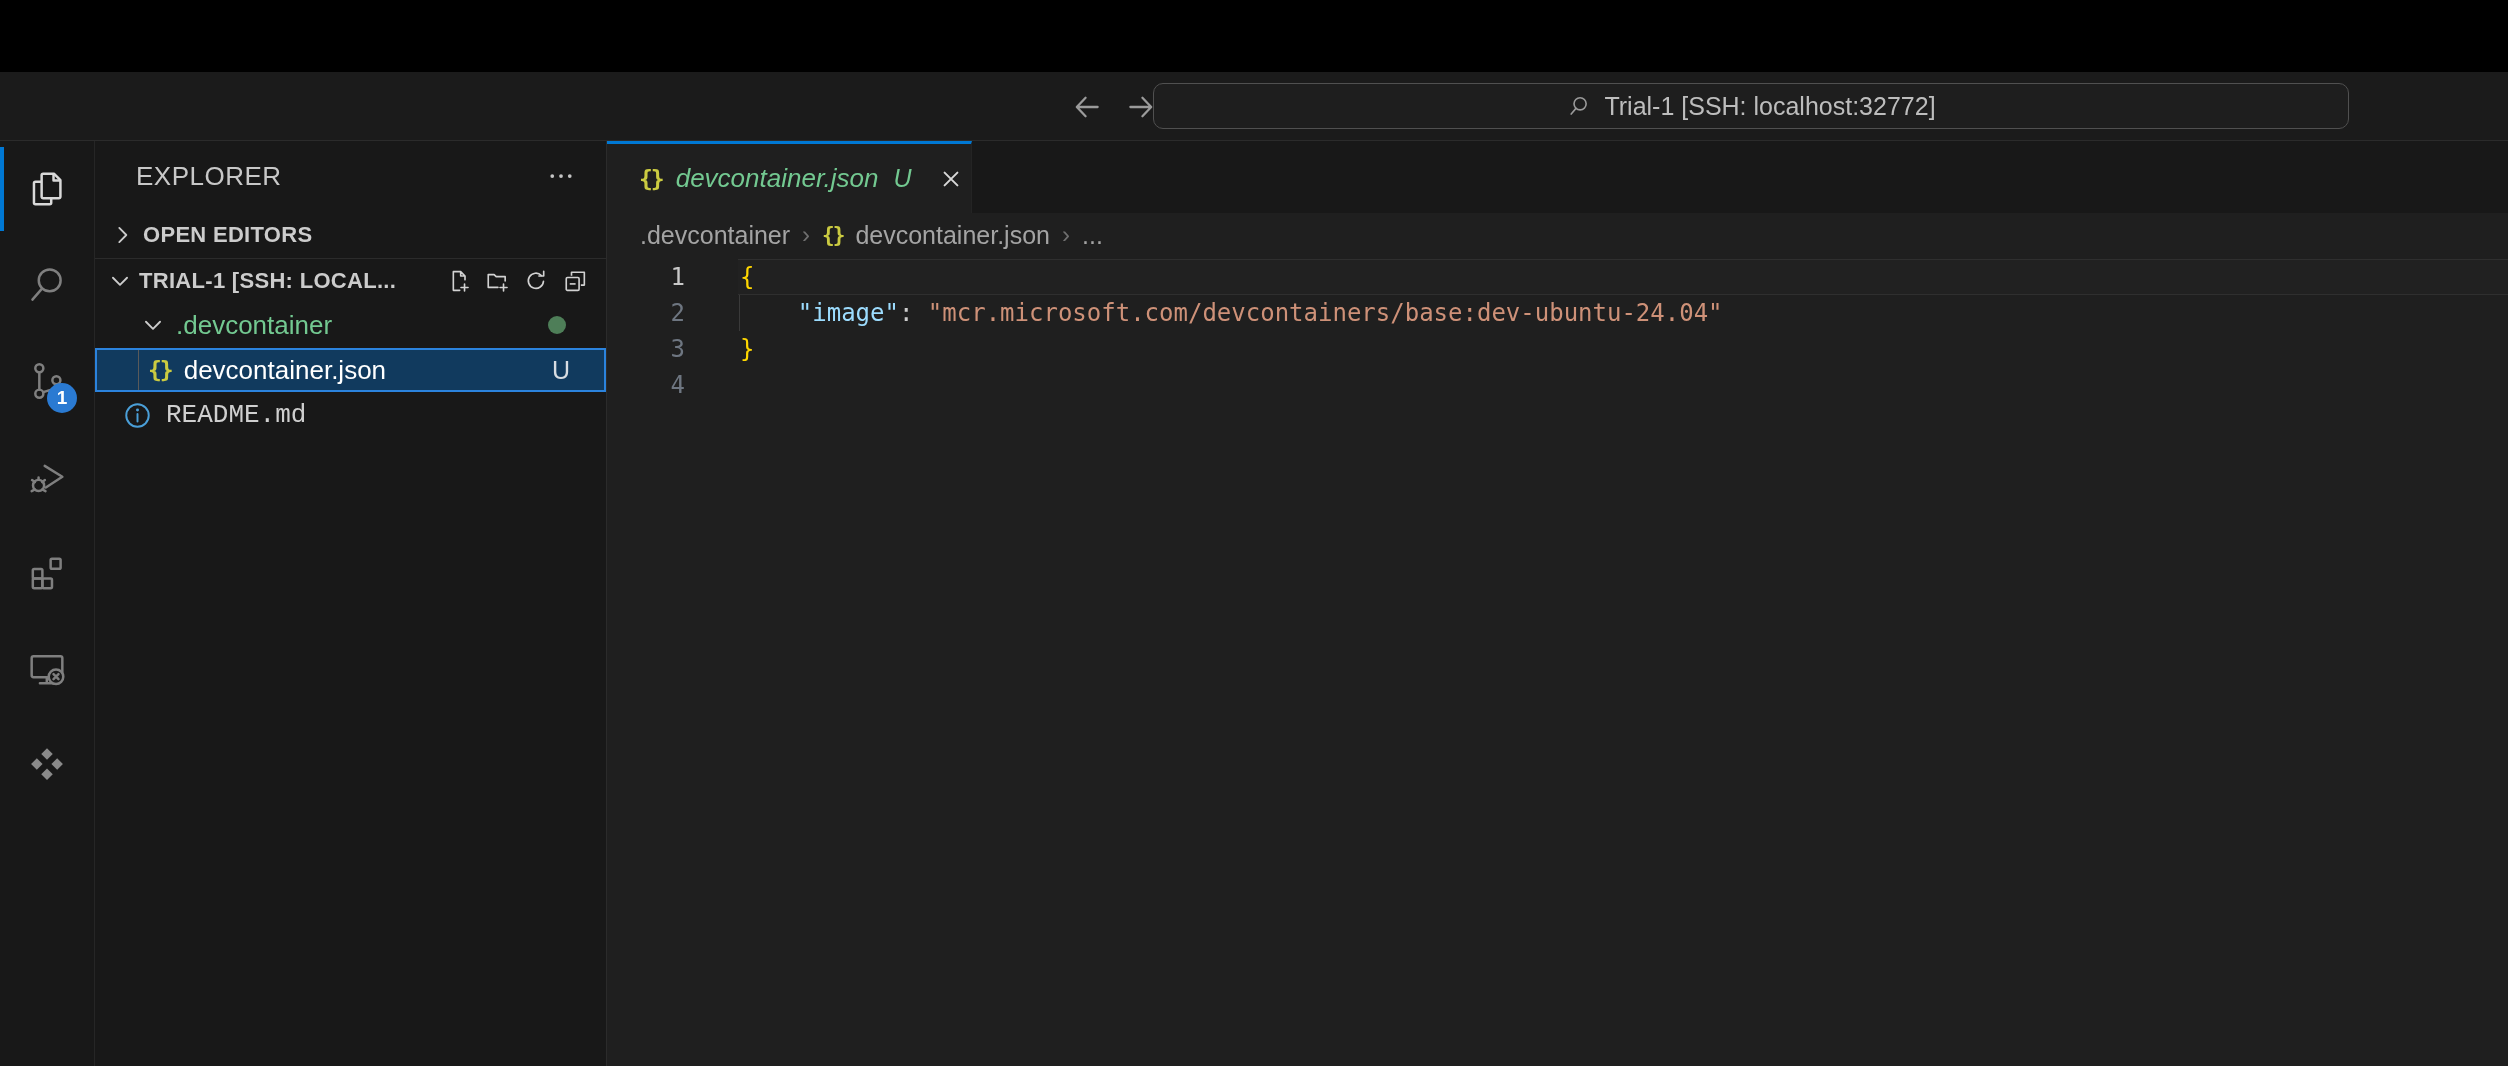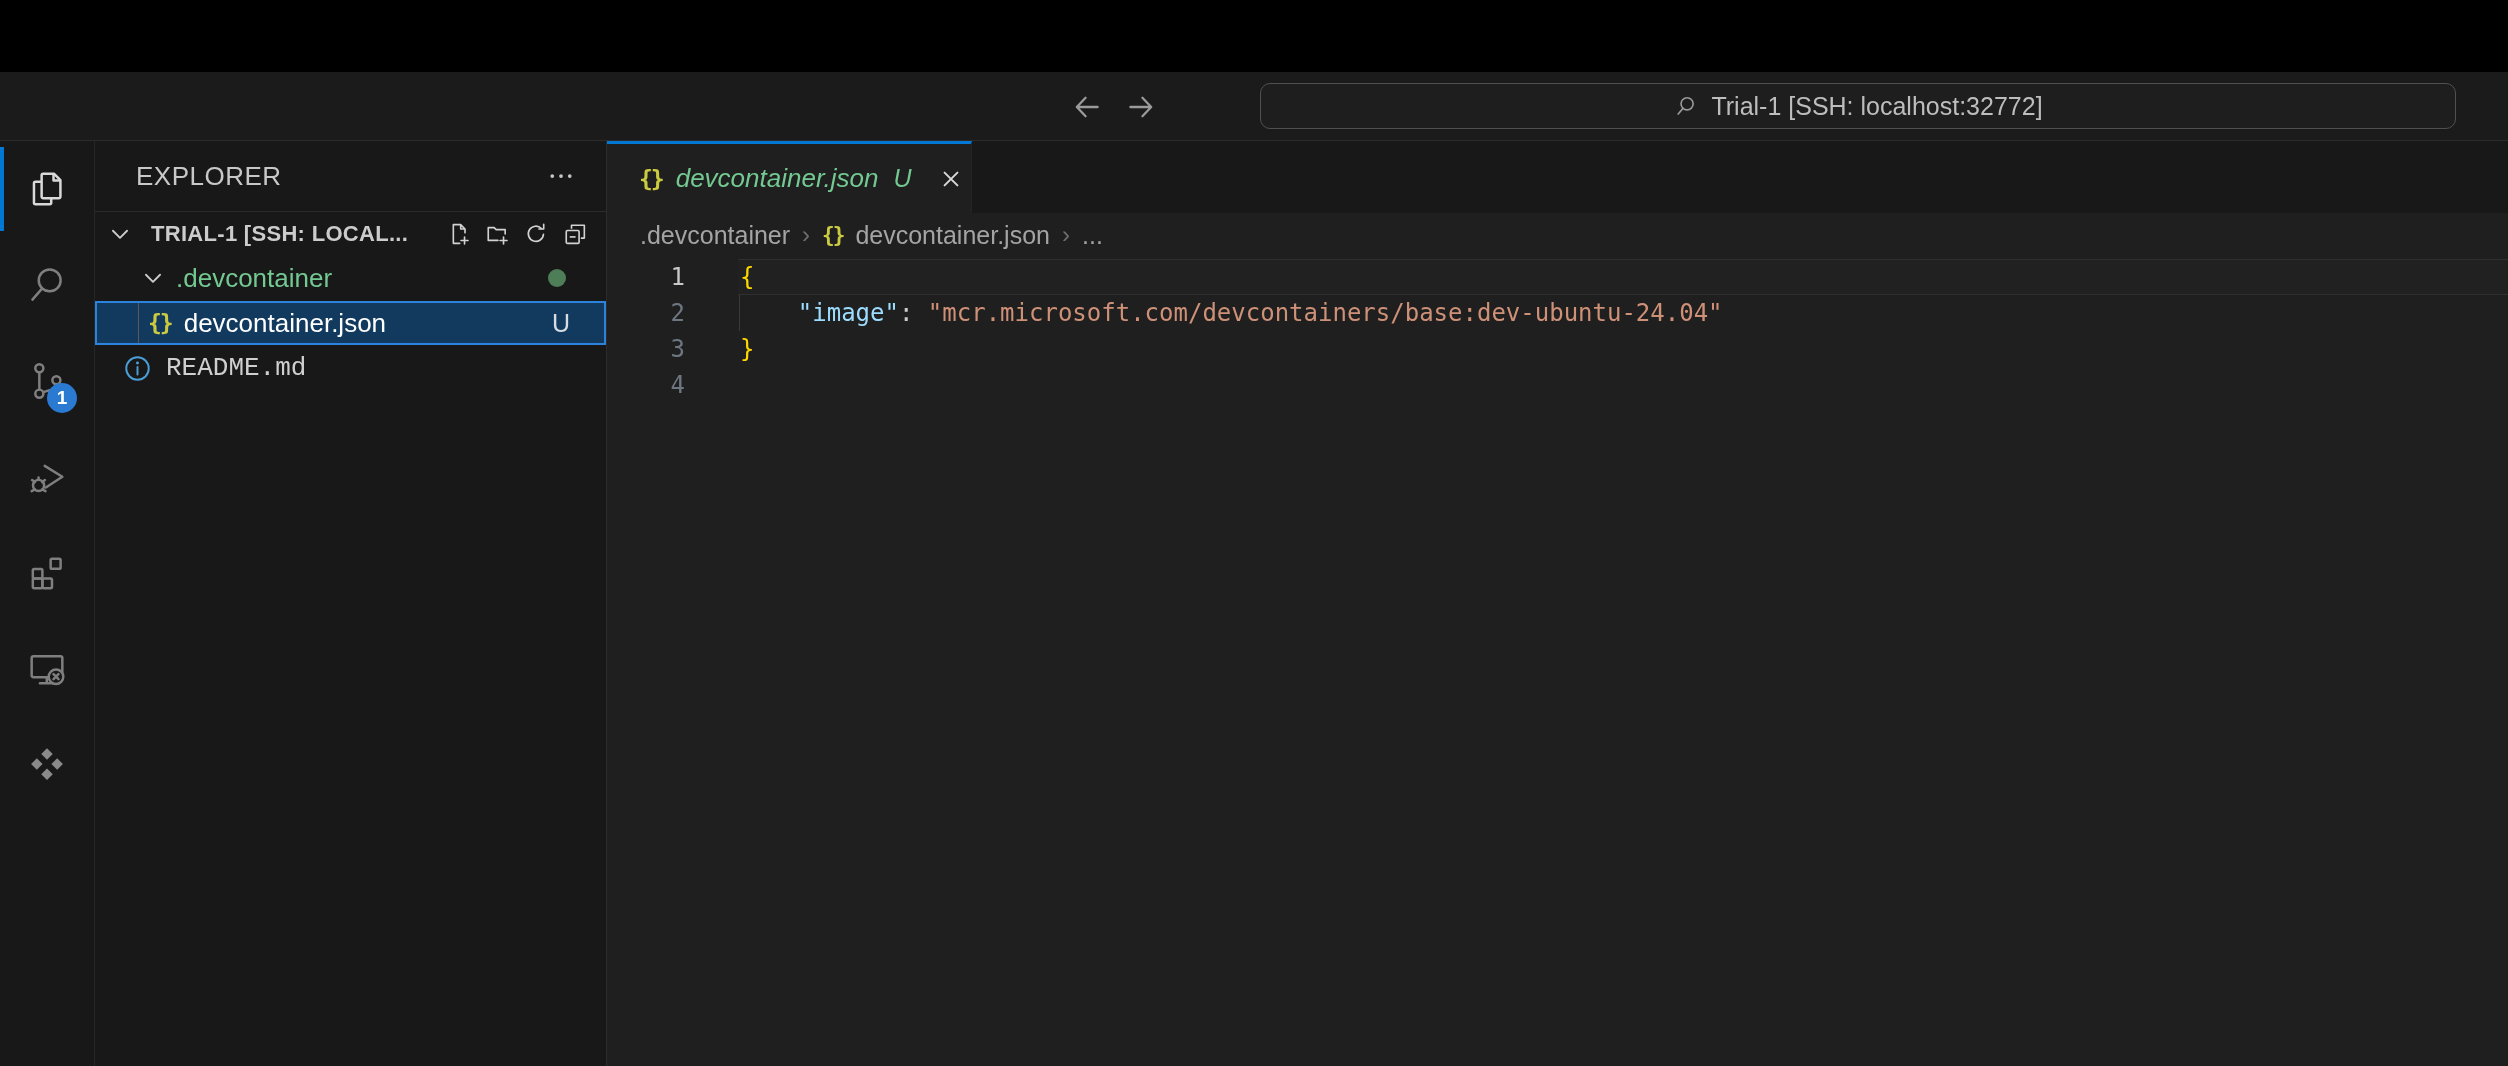--- a/index.html
+++ b/index.html
@@ -8,21 +8,21 @@
   .screen { position:relative; width:2508px; height:1066px; display:flex; flex-direction:column; }
 
   
   .menustrip { height:72px; background:#000000; flex:none; }
 
   
   .titlebar { position:relative; height:69px; flex:none; background:#1b1b1b; border-bottom:1px solid #2b2b2b; }
   .nav-btn { position:absolute; top:14px; width:42px; height:42px; background:none; border:none; cursor:pointer;
              display:flex; align-items:center; justify-content:center; color:#9b9b9b; }
   .nav-back { left:1066px; } .nav-fwd { left:1120px; }
-  .command-center { position:absolute; left:1260px; top:11px; width:1196px; height:46px;
+  .command-center { position:absolute; left:1153px; top:11px; width:1196px; height:46px;
                     background:#1e1e1e; border:1.5px solid #505050; border-radius:10px;
                     display:flex; align-items:center; justify-content:center; gap:12px;
                     color:#bdbdbd; font-size:25px; cursor:pointer; }
   .command-center svg { flex:none; }
 
   
   .main { flex:1; display:flex; min-height:0; }
 
   
   .activitybar { width:95px; flex:none; background:#181818; border-right:1px solid #262626; display:flex; flex-direction:column; }
@@ -34,21 +34,21 @@
               display:flex; align-items:center; justify-content:center; }
 
   
   .sidebar { width:512px; flex:none; background:#181818; border-right:1px solid #2b2b2b; display:flex; flex-direction:column; font-size:26px; }
   .pane-header { height:70px; display:flex; align-items:center; padding:0 30px 0 41px; }
   .pane-title { font-size:26px; letter-spacing:0.5px; color:#c8c8c8; }
   .pane-more { margin-left:auto; color:#c5c5c5; cursor:pointer; display:flex; }
   .sect-row { display:flex; align-items:center; cursor:pointer; color:#cccccc; }
   .sect-row .label { font-size:22px; font-weight:700; letter-spacing:0.3px; white-space:nowrap; overflow:hidden; }
   .open-editors { height:47px; padding-left:14px; gap:8px; }
-  .workspace { height:44px; padding-left:12px; gap:18px; border-top:1px solid #2b2b2b; }
+  .workspace { height:44px; padding-left:12px; gap:6px; border-top:1px solid #2b2b2b; }
   .sect-actions { margin-left:auto; display:flex; gap:9px; padding-right:16px; color:#d2d2d2; }
   .sect-actions .act { width:30px; height:30px; display:flex; align-items:center; justify-content:center; cursor:pointer; }
 
   .tree-row { position:relative; height:46px; display:flex; align-items:center; cursor:pointer; color:#cccccc; white-space:nowrap; }
   .row-folder { padding-left:45px; gap:10px; }
   .folder-name { color:#73c991; }
   .git-dot { position:absolute; right:40px; top:50%; margin-top:-9px; width:18px; height:18px; border-radius:50%; background:#4e7e58; }
   .row-selected { height:44px; background:#113a5e; border:2px solid #2b83dd; color:#ffffff; padding-left:51px; gap:12px; }
   .indent-guide-tree { position:absolute; left:41px; top:0; bottom:0; width:1px; background:#5a5a5a; }
   .json-glyph { font-family:"DejaVu Sans Mono", monospace; font-weight:700; font-size:23px; color:#cbcb41; letter-spacing:-2px; }
@@ -176,20 +176,26 @@
         <span class="pane-title">EXPLORER</span>
         <span class="pane-more">
           <svg class="ic" width="30" height="30" viewBox="0 0 24 24" fill="currentColor">
               <circle cx="5" cy="12" r="1.5"></circle>
               <circle cx="12" cy="12" r="1.5"></circle>
               <circle cx="19" cy="12" r="1.5"></circle>
             </svg>
         </span>
       </div>
 
+      <div class="sect-row open-editors">
+        <svg class="ic" width="26" height="26" viewBox="0 0 24 24" fill="none" stroke="#cccccc" stroke-width="1.7" stroke-linecap="round" stroke-linejoin="round">
+            <path d="M9.5 5.5 16 12l-6.5 6.5"></path>
+          </svg>
+        <span class="label">OPEN EDITORS</span>
+      </div>
 
       <div class="sect-row workspace">
         <svg class="ic" width="26" height="26" viewBox="0 0 24 24" fill="none" stroke="#cccccc" stroke-width="1.7" stroke-linecap="round" stroke-linejoin="round">
             <path d="M5.5 9 12 15.5 18.5 9"></path>
           </svg>
         <span class="label">TRIAL-1 [SSH: LOCAL...</span>
         <span class="sect-actions">
           <span class="act">
             <svg class="ic" width="28" height="28" viewBox="0 0 24 24" fill="none" stroke="currentColor" stroke-width="1.4" stroke-linecap="round" stroke-linejoin="round">
                 <path d="M8 4h6.3l3.7 3.7V11M14.3 4v3.7H18M8 4v16h5.5"></path>

